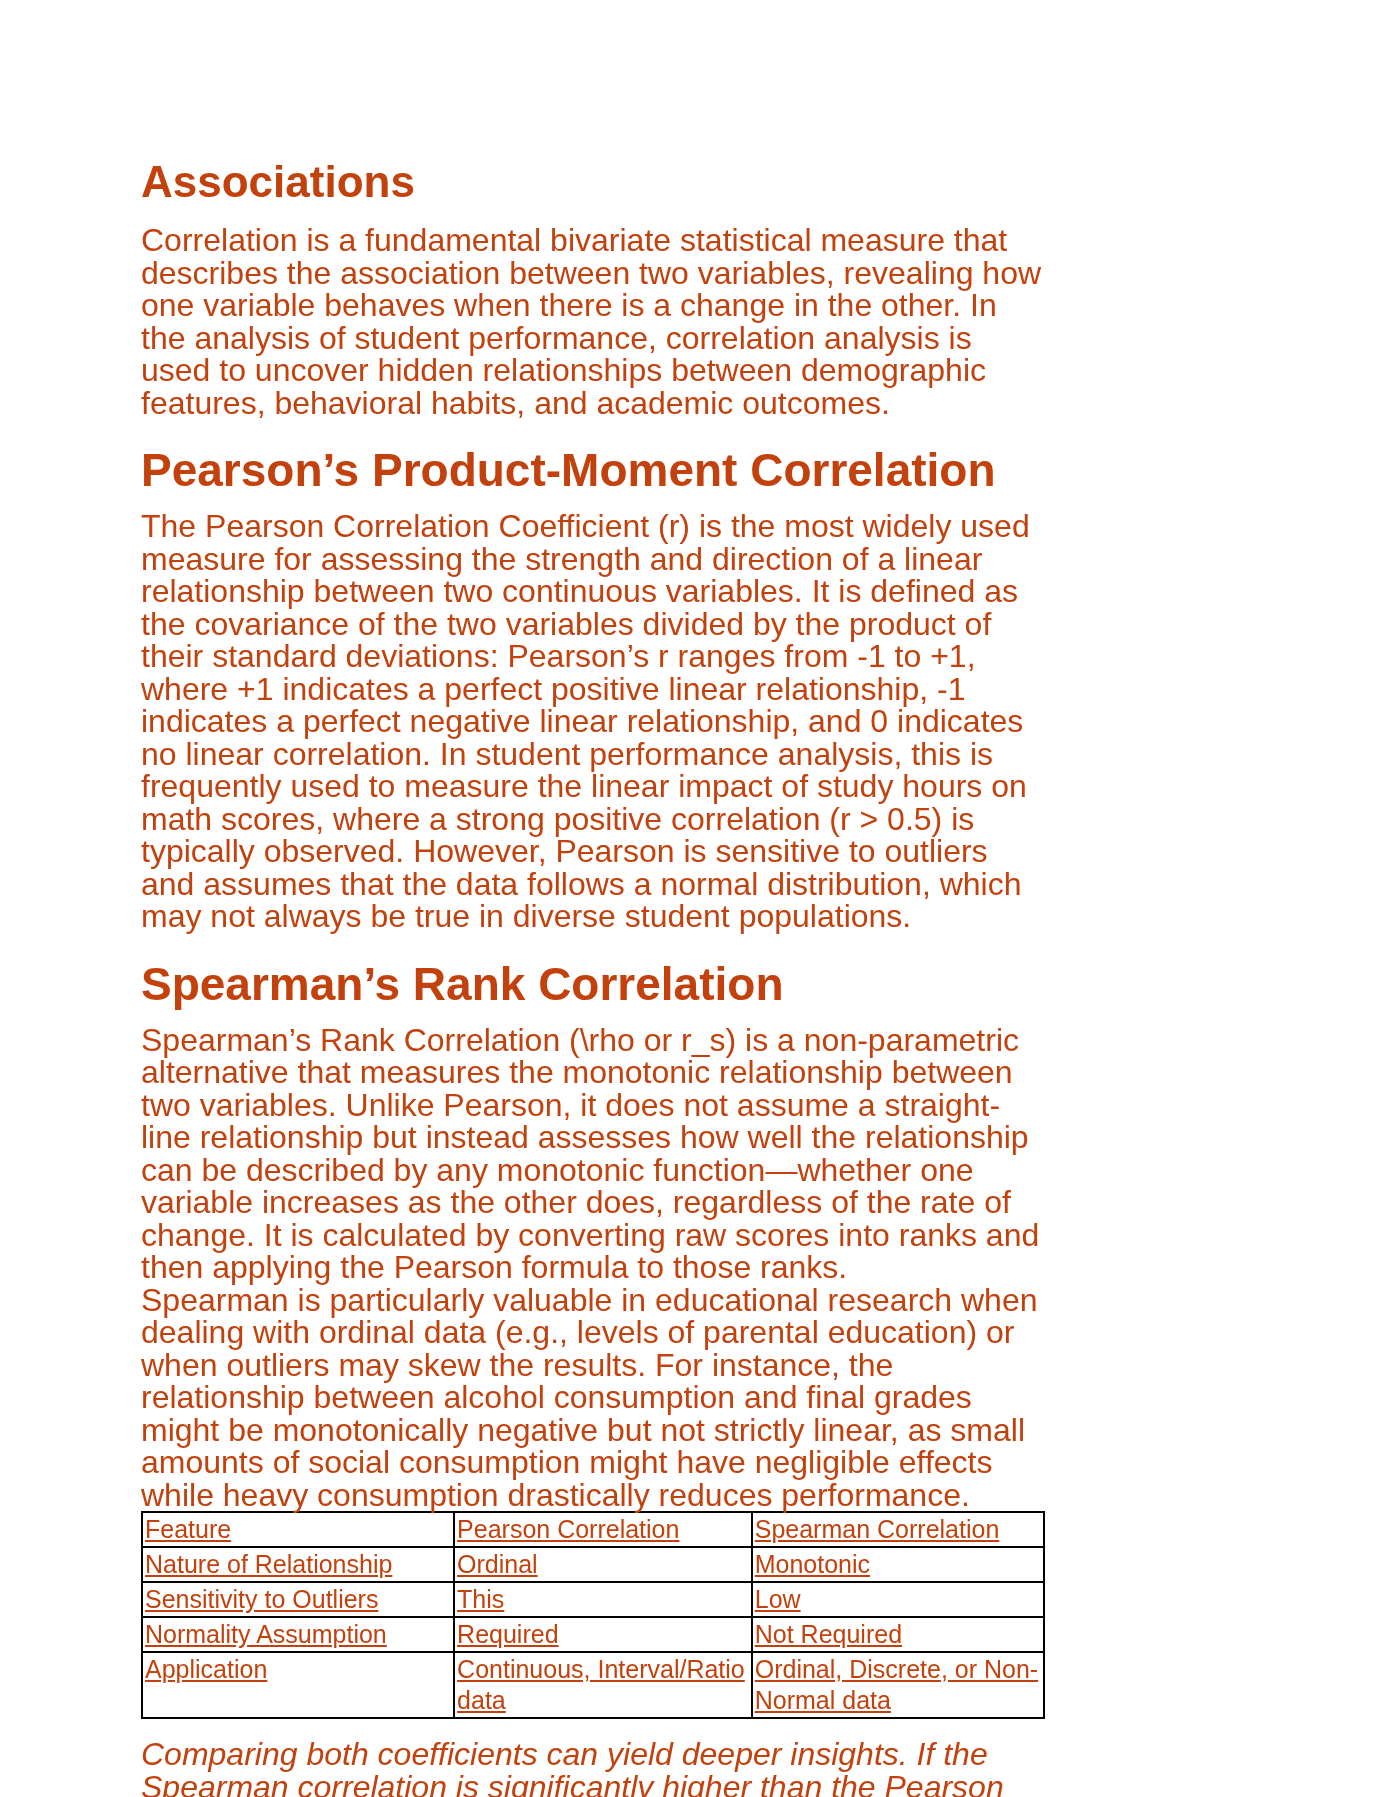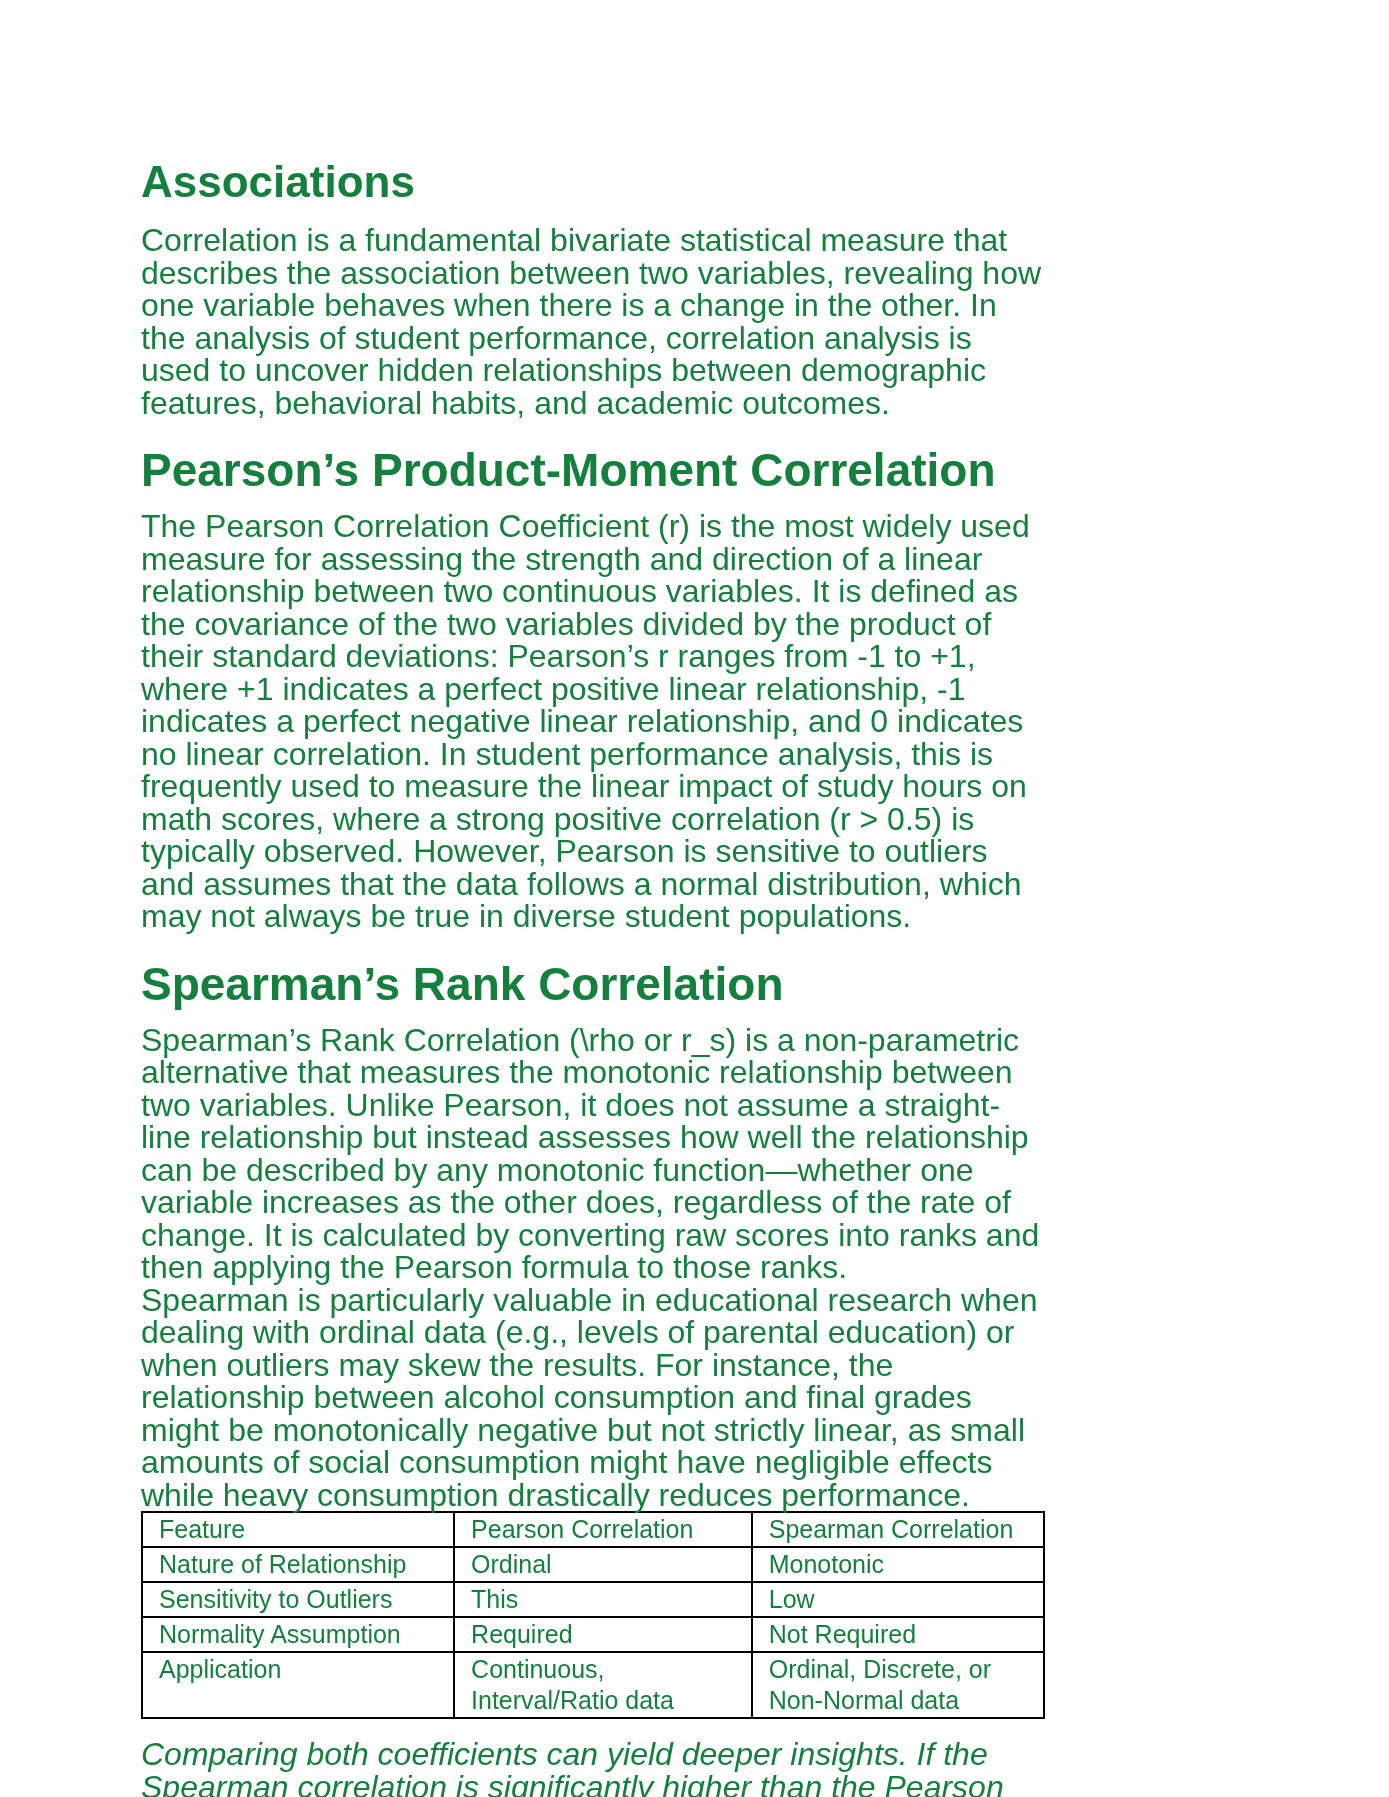--- a/index.html
+++ b/index.html
@@ -6,21 +6,21 @@
     margin: 0;
     padding: 0;
     background: #ffffff;
   }
   .page {
     position: relative;
     width: 1201px;
     height: 1797px;
     box-sizing: border-box;
     background: #ffffff;
-    color: #15803d;
+    color: #c2410c;
     font-family: "Liberation Sans", sans-serif;
     padding: 156px 156px 0 141px;
     overflow: hidden;
   }
   .doc-title {
     font-size: 44px;
     line-height: 52px;
     font-weight: bold;
     margin: 0 0 16px 0;
   }
@@ -42,21 +42,22 @@
     margin: 0;
   }
   table.compare-table th,
   table.compare-table td {
     border: 2px solid #000000;
     font-size: 25px;
     line-height: 31px;
     font-weight: normal;
     text-align: left;
     vertical-align: top;
-    padding: 1px 2px 1px 16px;
+    padding: 1px 2px 1px 2px;
+    text-decoration: underline;
   }
   table.compare-table col.c1 { width: 34.6%; }
   table.compare-table col.c2 { width: 33.0%; }
   table.compare-table col.c3 { width: 32.4%; }
   table.compare-table tr.last-row td { height: 60px; }
   p.after-table { margin-top: 19px; font-style: italic; }
   h1.big-heading {
     font-size: 47px;
     line-height: 57px;
     font-weight: bold;

